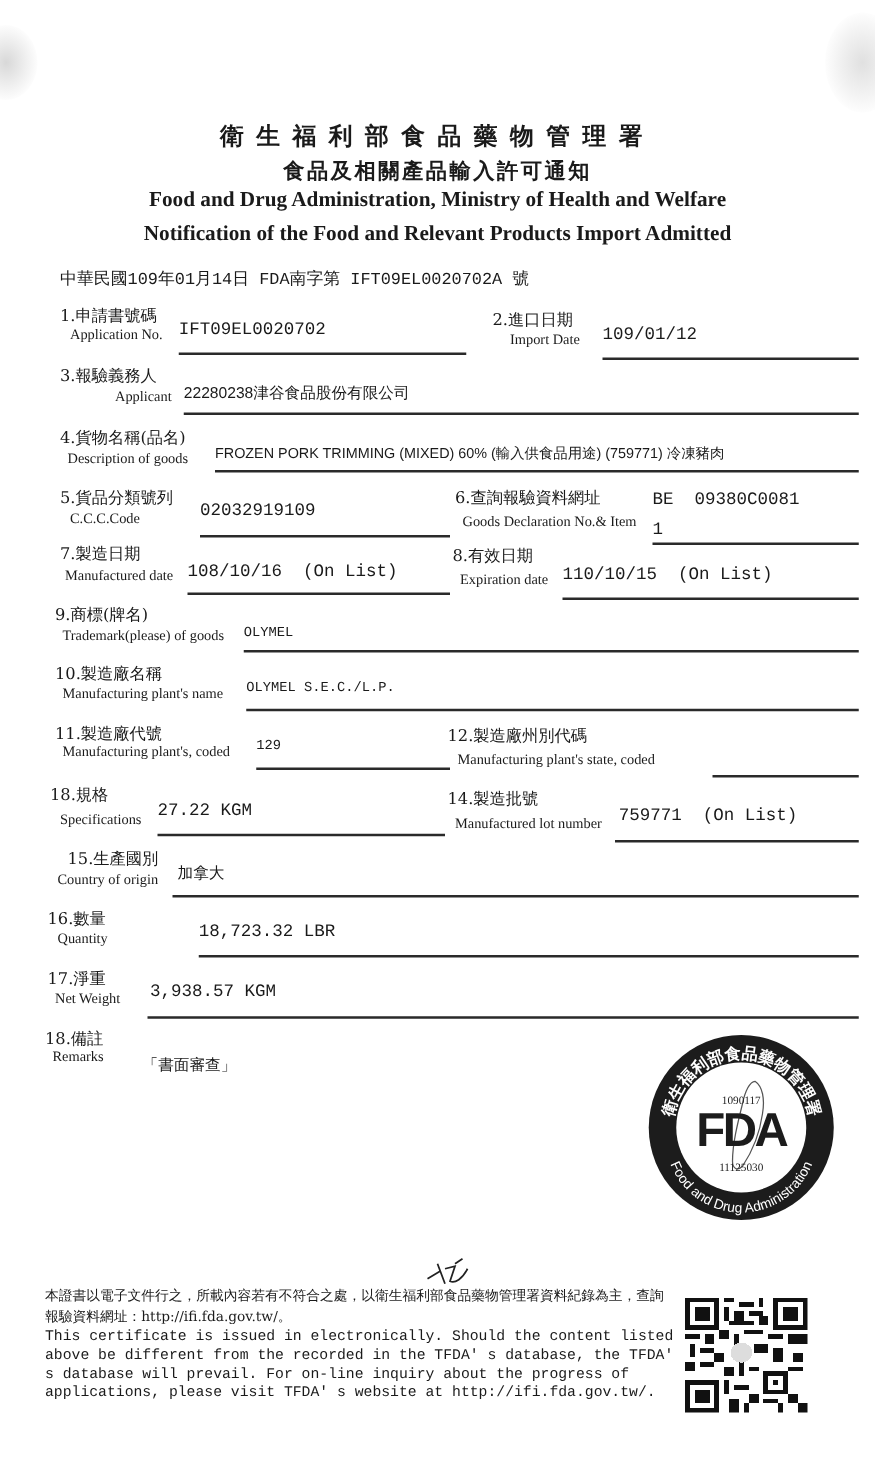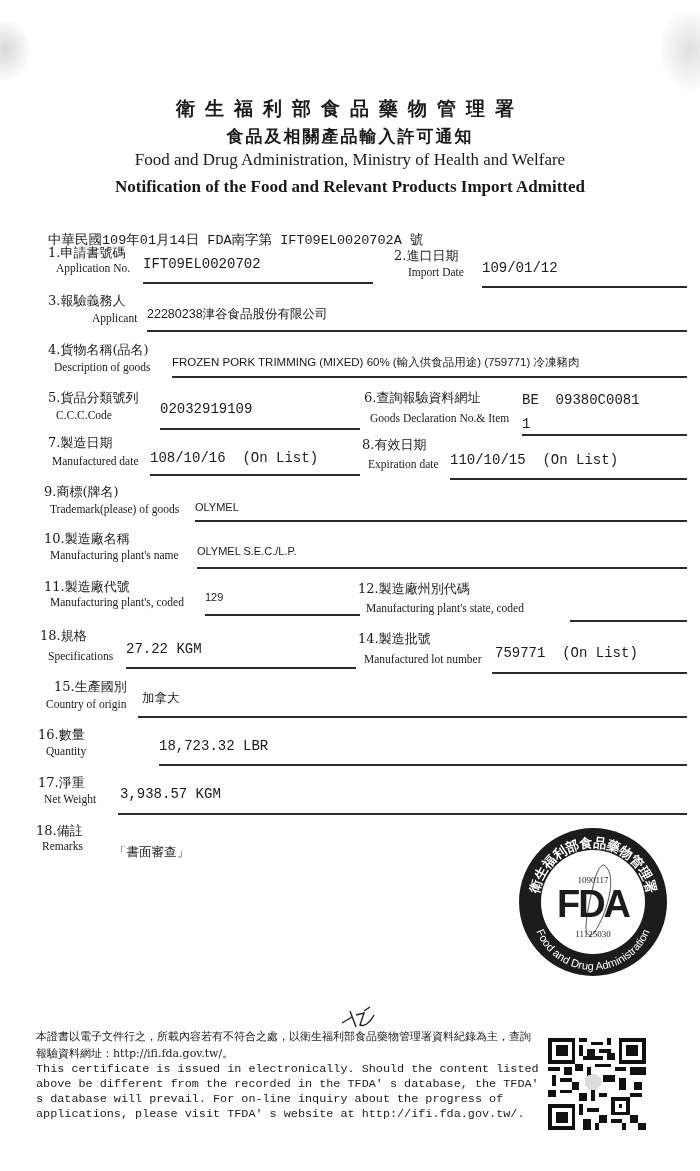--- a/index.html
+++ b/index.html
@@ -8,27 +8,27 @@
       background: #ffffff; color: #1a1a1a;
       font-family: "Liberation Serif", serif;
     }
     .shadow-l { position:absolute; left:-20px; top:20px; width:50px; height:60px; border-radius:50%;
       background: radial-gradient(ellipse at center, #d8d8d8 0%, #ededed 40%, rgba(255,255,255,0) 75%); }
     .shadow-r { position:absolute; right:-20px; top:10px; width:60px; height:80px; border-radius:50%;
       background: radial-gradient(ellipse at center, #e0e0e0 0%, #f2f2f2 45%, rgba(255,255,255,0) 75%); }
     .title-zh { position:absolute; left:0; width:700px; text-align:center; }
     .t1 { top:96px; font-family:"DejaVu Serif", serif; font-size:19px; font-weight:bold; letter-spacing:10px; }
     .t2 { top:125px; font-family:"DejaVu Serif", serif; font-size:17px; font-weight:bold; letter-spacing:2px; }
-    .t3 { top:150px; font-size:17px; font-weight:normal; }
+    .t3 { top:150px; font-size:17px; font-weight:bold; }
     .t4 { top:177px; font-size:17px; font-weight:bold; }
-    .refline { position:absolute; left:48px; top:214px; font-family:"Liberation Mono", monospace; font-size:13.5px;margin-top:17px; }
+    .refline { position:absolute; left:48px; top:214px; font-family:"Liberation Mono", monospace; font-size:13.5px; }
     .lbl-zh { position:absolute; font-family:"DejaVu Serif", serif; font-size:13px; white-space:nowrap; }
     .lbl-en { position:absolute; font-family:Liberation Serif, serif; font-size:11.5px; white-space:nowrap; }
     .val { position:absolute; font-family:"Liberation Mono", monospace; font-size:14px; white-space:nowrap; }
-    .val.small { font-family:Liberation Sans, sans-serif; font-size:11px; }
+    .val.small { font-family:Liberation Mono, monospace; font-size:11px; }
     .val.cjk { font-family:Liberation Sans, sans-serif; font-size:12.5px; }
     .line { position:absolute; height:1.5px; background:#2a2a2a; }
     .seal { position:absolute; left:516px; top:825px; width:154px; height:154px; }
     .footer-zh { position:absolute; left:36px; top:1028px; width:500px; font-family:"DejaVu Serif", serif; font-size:11px; line-height:17px; }
     .footer-en { position:absolute; left:36px; top:1062px; width:510px; font-family:"Liberation Mono", monospace; font-size:11.8px; line-height:15px; }
     .signature { position:absolute; left:340px; top:1005px; width:40px; height:26px; }
     .qr { position:absolute; left:548px; top:1038px; width:98px; height:92px; }
   </style>
 </head>
 <body>

